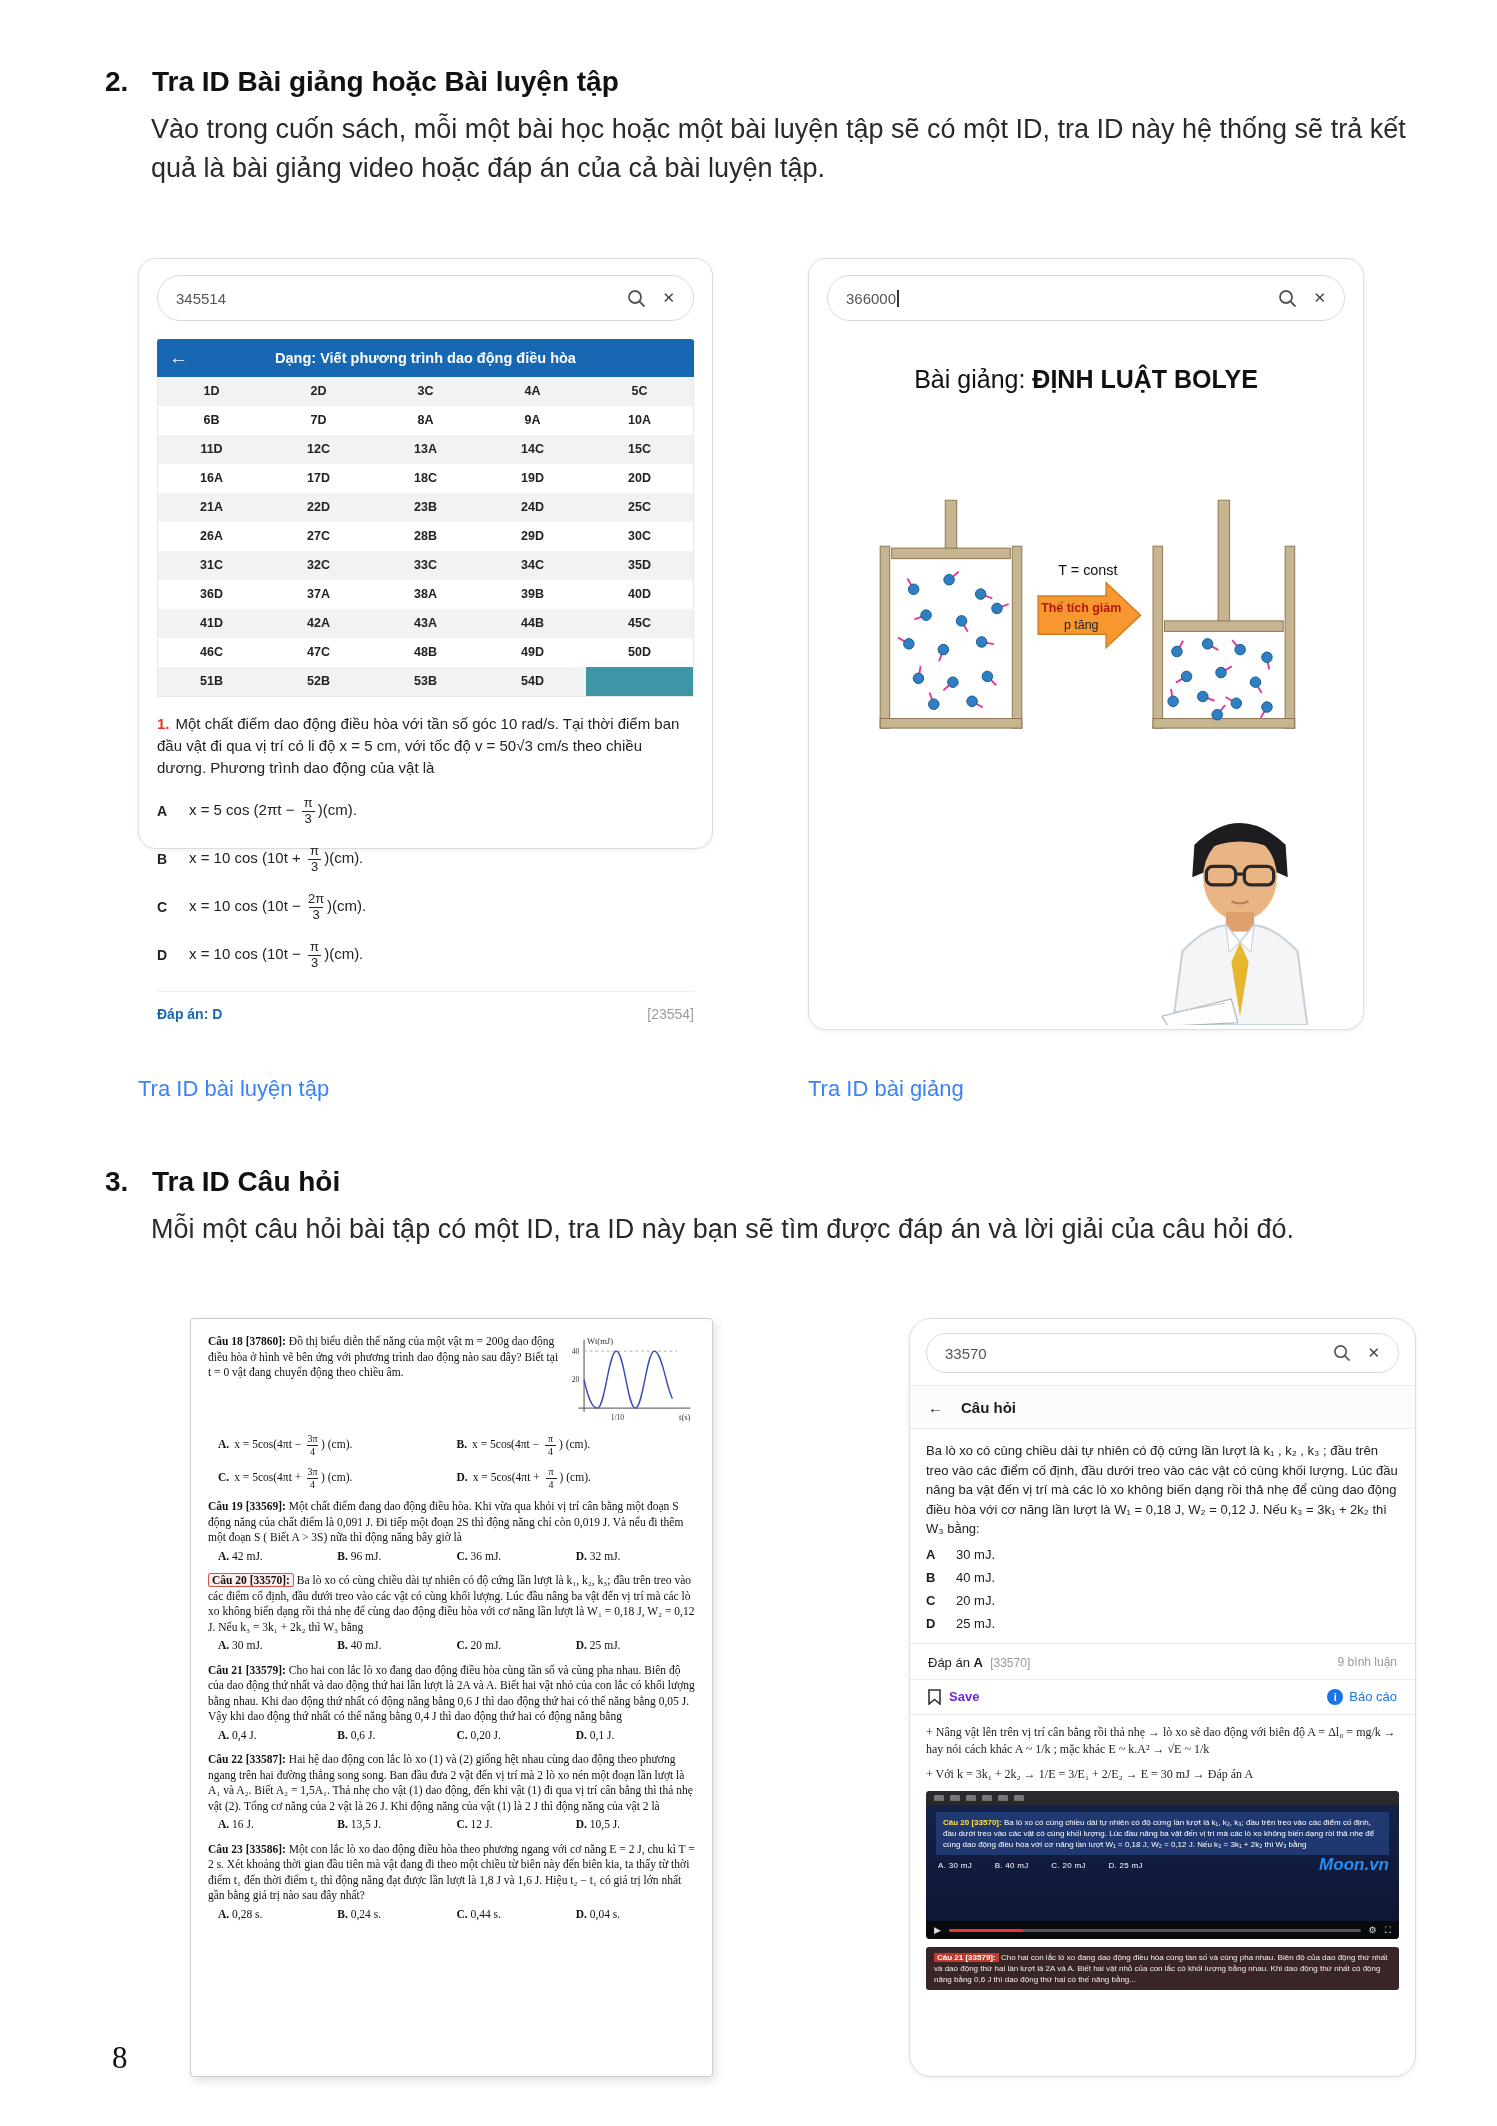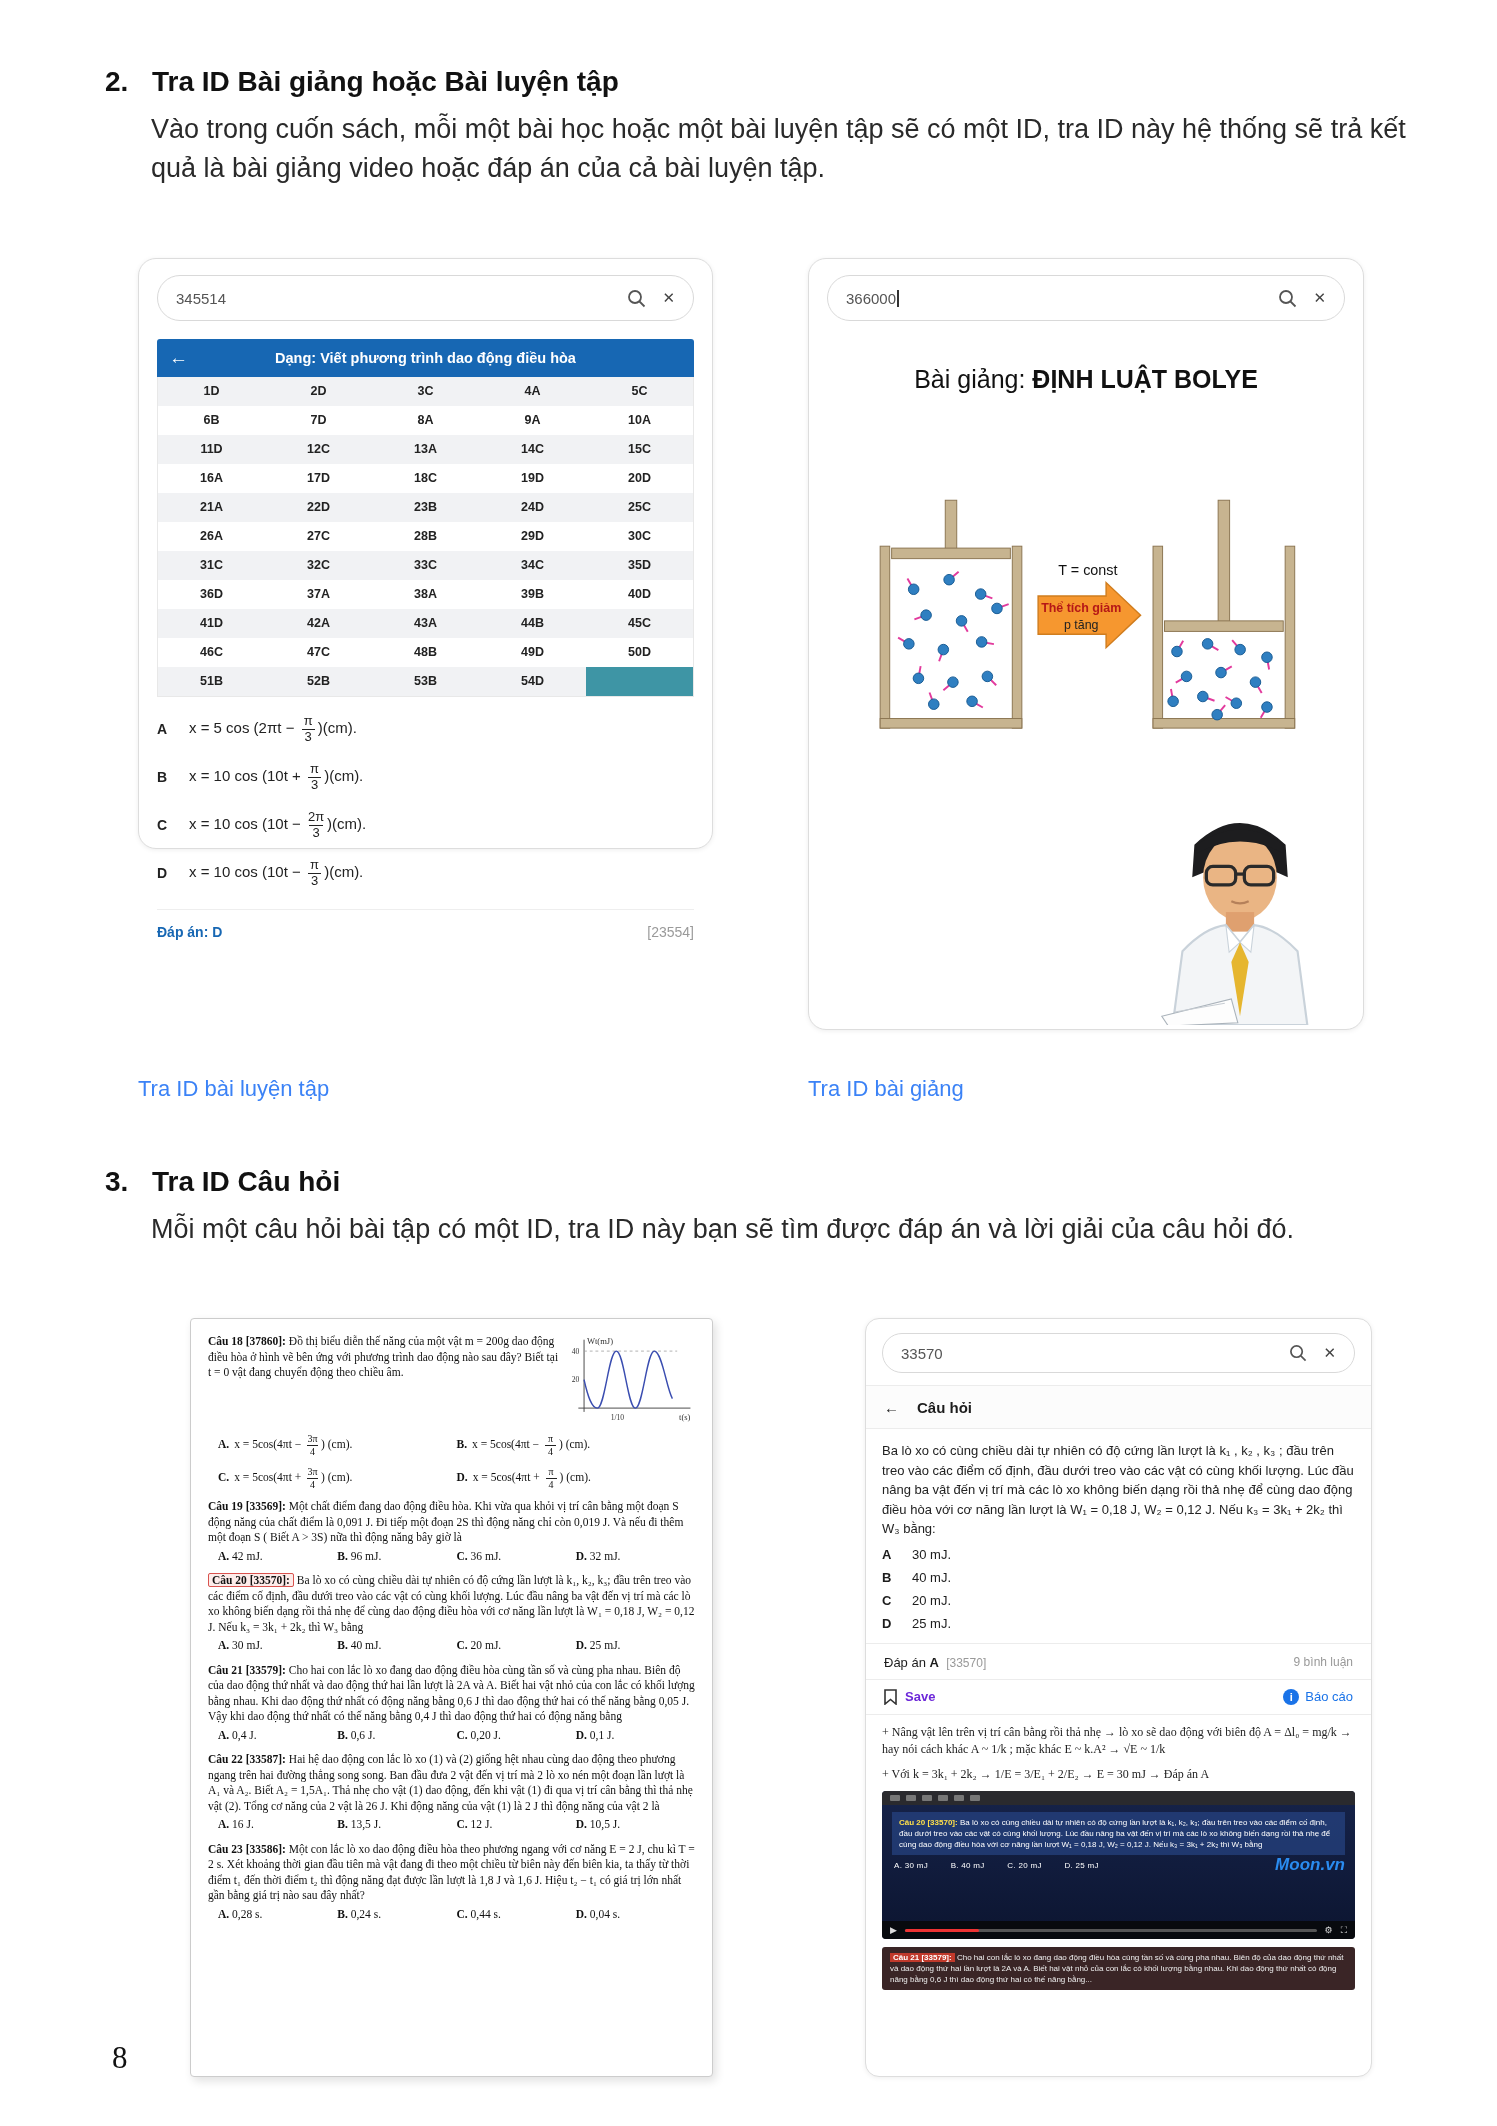--- a/index.html
+++ b/index.html
@@ -55,21 +55,21 @@
 .qlabel.hl{border:1.5px solid #d9534f;background:#fdecea;padding:0 3px;border-radius:2px}
 .qopts{display:grid;grid-template-columns:repeat(4,1fr);margin-top:3px;padding-left:10px}
 .qo b{font-weight:bold}
 .qgraph{float:right;width:125px;height:95px;margin:0 0 4px 8px}
 .mathopts{display:grid;grid-template-columns:1fr 1fr;row-gap:9px;margin-top:6px;padding-left:10px;clear:right}
 .mo{display:flex;align-items:center}
 .mo b{margin-right:5px}
 .mo .frac{font-size:10px}
 
 
-.card-detail{left:865px;top:1318px;width:507px;height:759px;border-radius:14px;padding:14px 16px;font-size:13px;overflow:hidden}
+.card-detail{left:909px;top:1318px;width:507px;height:759px;border-radius:22px;padding:14px 16px;font-size:13px;overflow:hidden}
 .detail-pill{height:40px}
 .detail-header{display:flex;align-items:center;gap:18px;height:44px;font-weight:bold;font-size:15px;border-bottom:1px solid #ececec;border-top:1px solid #ececec;margin:12px -16px 0;padding:0 18px;background:#fcfcfc}
 .detail-question{margin-top:12px;line-height:19.5px;color:#222}
 .d-opt{margin-top:8px;display:flex;gap:16px}
 .d-opt b{width:14px}
 .detail-answer-row{display:flex;justify-content:space-between;margin:12px -16px 0;padding:11px 18px 9px;border-top:1px solid #ececec}
 .gray{color:#999;font-size:12px}
 .detail-actions{display:flex;justify-content:space-between;align-items:center;margin:0 -16px;padding:9px 18px;border-top:1px solid #ececec;border-bottom:1px solid #ececec}
 .save{display:flex;align-items:center;gap:8px;font-weight:bold;font-size:13px;color:#6d28d9}
 .report{display:flex;align-items:center;gap:6px;color:#1a73e8;font-size:13px}
@@ -170,20 +170,23 @@
         <div class="agrid-cell">47C</div>
         <div class="agrid-cell">48B</div>
         <div class="agrid-cell">49D</div>
         <div class="agrid-cell">50D</div>
         <div class="agrid-cell alt">51B</div>
         <div class="agrid-cell alt">52B</div>
         <div class="agrid-cell alt">53B</div>
         <div class="agrid-cell alt">54D</div>
         <div class="agrid-cell alt teal"></div>
       </div>
+    <div class="question">
+      <span class="qnum">1.</span><span>Một chất điểm dao động điều hòa với tần số góc 10 rad/s. Tại thời điểm ban đầu vật đi qua vị trí có li độ x = 5 cm, với tốc độ v = 50√3 cm/s theo chiều dương. Phương trình dao động của vật là</span>
+    </div>
     <div id="ex-options">
         <div class="ex-opt">
           <span class="exo-letter">A</span>
           <span class="of"><span class="pre">x = 5 cos (2πt − </span><span class="frac">
               <span class="num">π</span>
               <span class="den">3</span>
             </span><span class="post">)(cm).</span></span>
         </div>
         <div class="ex-opt">
           <span class="exo-letter">B</span>

